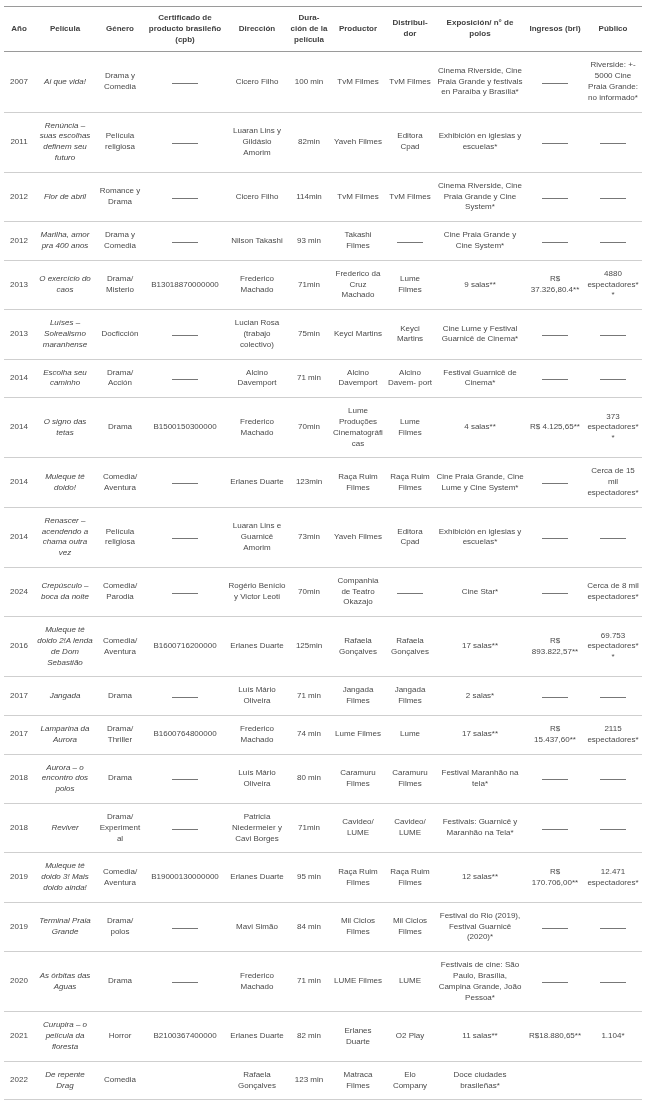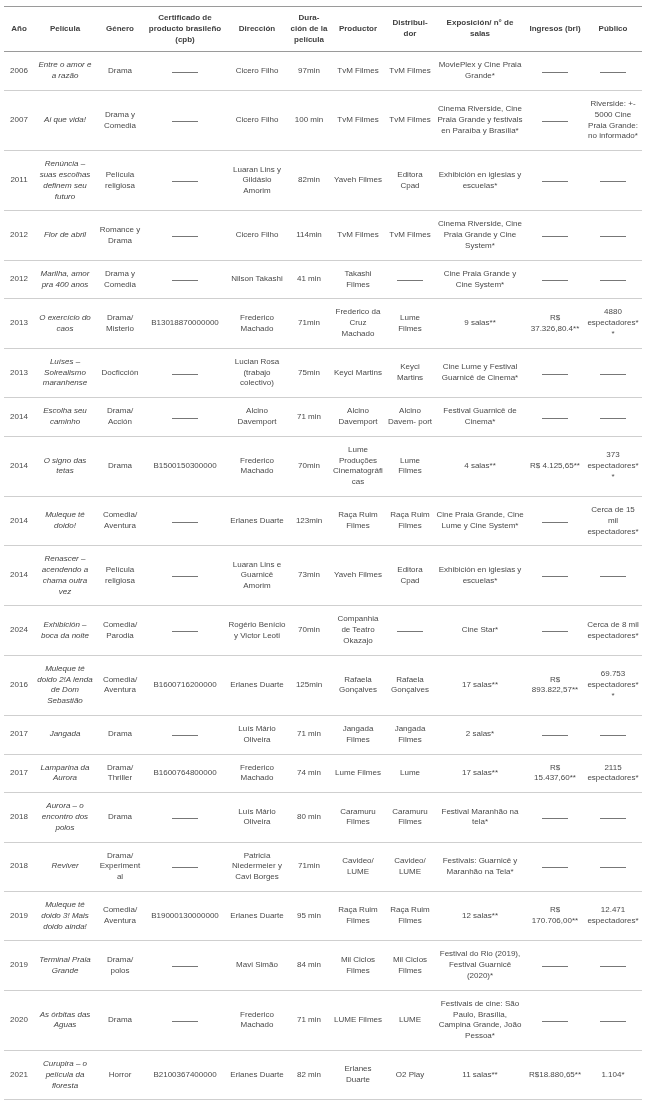--- a/index.html
+++ b/index.html
@@ -75,39 +75,26 @@
     <thead>
       <tr>
           <th>Año</th>
           <th>Película</th>
           <th>Género</th>
           <th>Certificado de producto brasileño (cpb)</th>
           <th>Dirección</th>
           <th>Dura- ción de la película</th>
           <th>Productor</th>
           <th>Distribui- dor</th>
-          <th>Exposición/ n° de salas</th>
+          <th>Exposición/ n° de polos</th>
           <th>Ingresos (brl)</th>
           <th>Público</th>
         </tr>
     </thead>
     <tbody>
-        <tr>
-          <td>2006</td>
-          <td class="film-title">Entre o amor e a razão</td>
-          <td>Drama</td>
-          <td><span class="dash"></span></td>
-          <td>Cicero Filho</td>
-          <td>97min</td>
-          <td>TvM Filmes</td>
-          <td>TvM Filmes</td>
-          <td>MoviePlex y Cine Praia Grande*</td>
-          <td><span class="dash"></span></td>
-          <td><span class="dash"></span></td>
-        </tr>
         <tr>
           <td>2007</td>
           <td class="film-title">Ai que vida!</td>
           <td>Drama y Comedia</td>
           <td><span class="dash"></span></td>
           <td>Cicero Filho</td>
           <td>100 min</td>
           <td>TvM Filmes</td>
           <td>TvM Filmes</td>
           <td>Cinema Riverside, Cine Praia Grande y festivals en Paraíba y Brasília*</td>
@@ -139,21 +126,21 @@
           <td>Cinema Riverside, Cine Praia Grande y Cine System*</td>
           <td><span class="dash"></span></td>
           <td><span class="dash"></span></td>
         </tr>
         <tr>
           <td>2012</td>
           <td class="film-title">Marilha, amor pra 400 anos</td>
           <td>Drama y Comedia</td>
           <td><span class="dash"></span></td>
           <td>Nilson Takashi</td>
-          <td>41 min</td>
+          <td>93 min</td>
           <td>Takashi Filmes</td>
           <td><span class="dash"></span></td>
           <td>Cine Praia Grande y Cine System*</td>
           <td><span class="dash"></span></td>
           <td><span class="dash"></span></td>
         </tr>
         <tr>
           <td>2013</td>
           <td class="film-title">O exercício do caos</td>
           <td>Drama/ Misterio</td>
@@ -226,21 +213,21 @@
           <td>Luaran Lins e Guarnicê Amorim</td>
           <td>73min</td>
           <td>Yaveh Filmes</td>
           <td>Editora Cpad</td>
           <td>Exhibición en iglesias y escuelas*</td>
           <td><span class="dash"></span></td>
           <td><span class="dash"></span></td>
         </tr>
         <tr>
           <td>2024</td>
-          <td class="film-title">Exhibición – boca da noite</td>
+          <td class="film-title">Crepúsculo – boca da noite</td>
           <td>Comedia/ Parodia</td>
           <td><span class="dash"></span></td>
           <td>Rogério Benício y Victor Leoti</td>
           <td>70min</td>
           <td>Companhia de Teatro Okazajo</td>
           <td><span class="dash"></span></td>
           <td>Cine Star*</td>
           <td><span class="dash"></span></td>
           <td>Cerca de 8 mil espectadores*</td>
         </tr>

